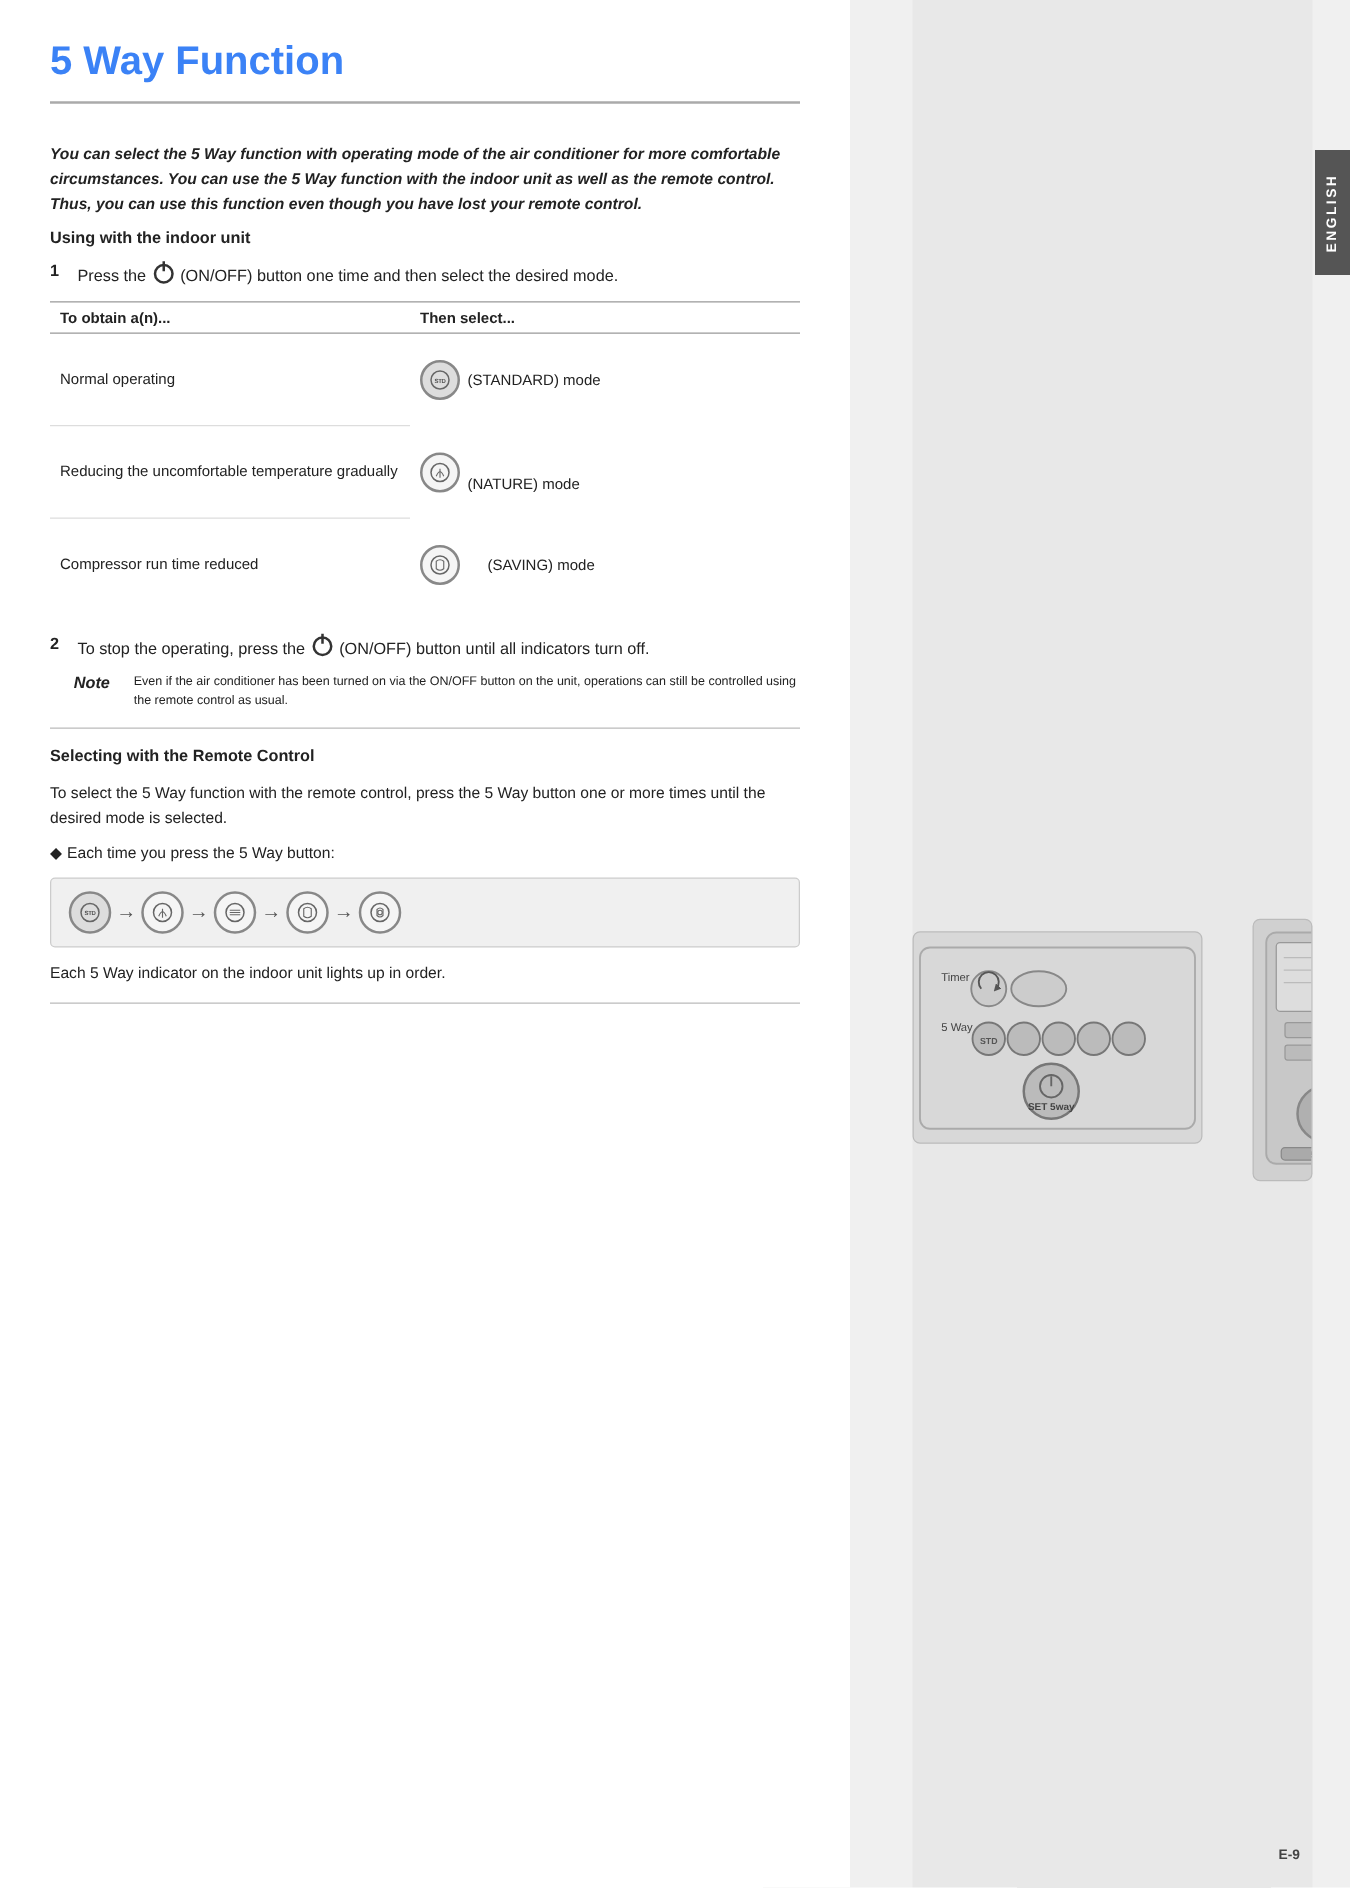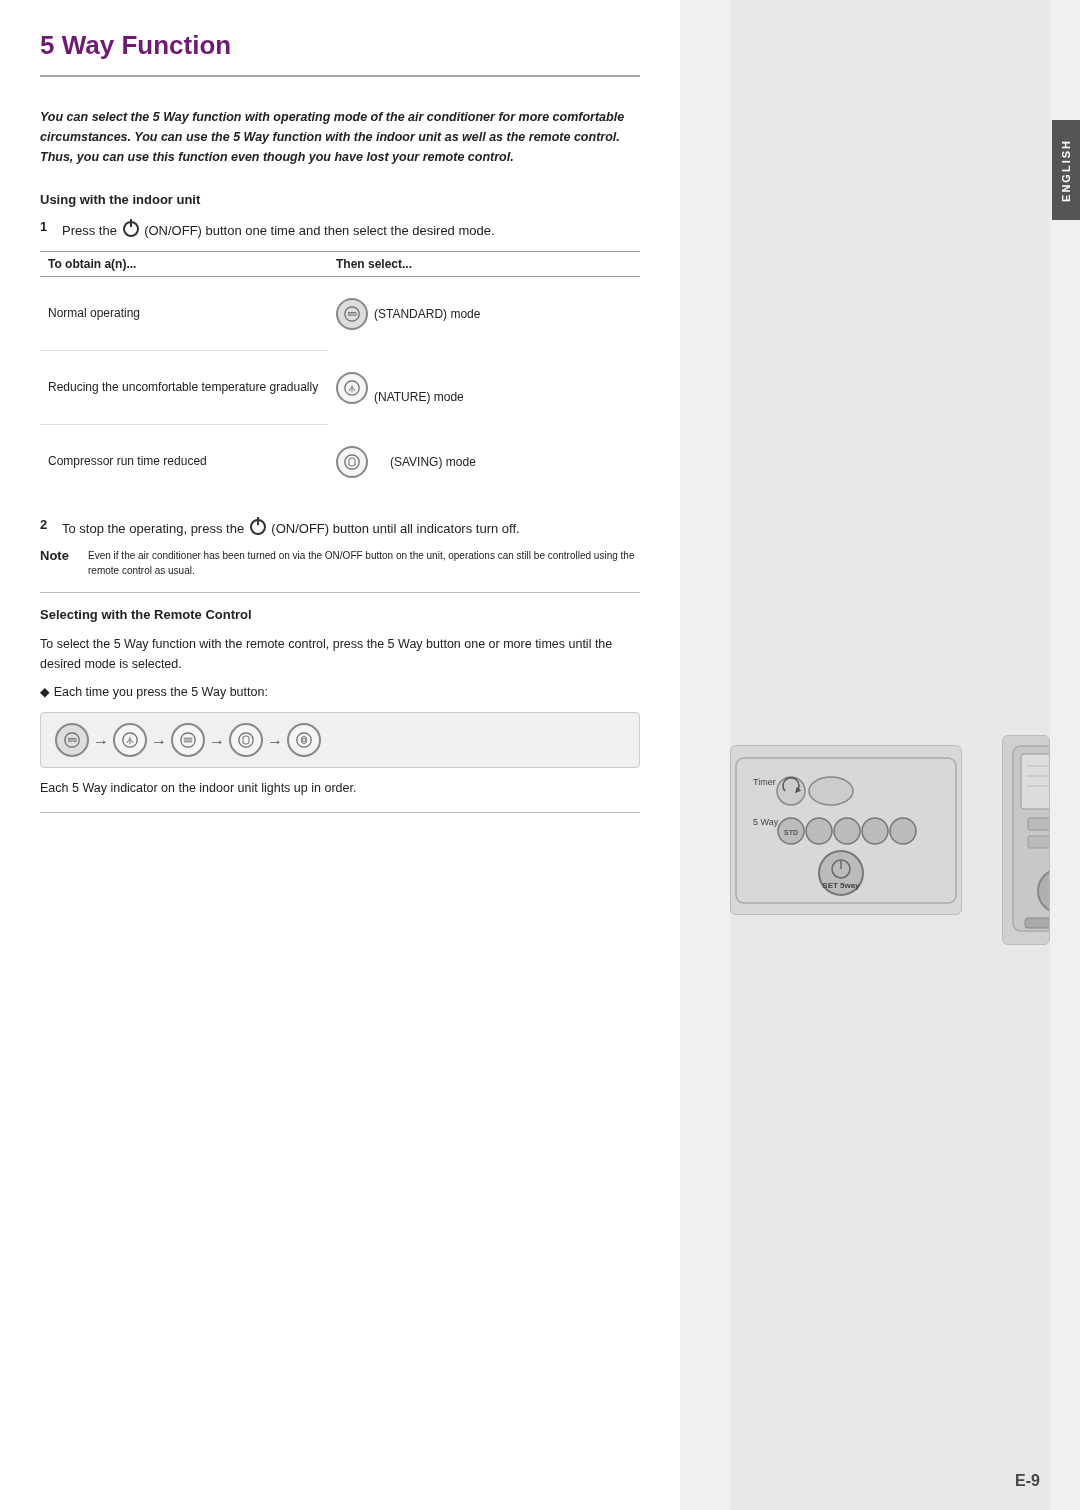--- a/index.html
+++ b/index.html
@@ -57,35 +57,35 @@
       height: 1510px;
       background: #e8e8e8;
       display: flex;
       align-items: center;
       padding-top: 150px;
       gap: 40px;
     }
 
     
     .page-title {
-      font-size: 26px;
-      font-weight: bold;
-      color: #701a75;
+      font-size: 32px;
+      font-weight: bold;
+      color: #3b82f6;
       border-bottom: 2px solid #aaa;
       padding-bottom: 14px;
       margin-bottom: 30px;
     }
 
     
     .intro-text {
       font-size: 12.5px;
       font-weight: bold;
       font-style: italic;
       line-height: 1.6;
-      margin-bottom: 25px;
+      margin-bottom: 9px;
       color: #222;
     }
 
     
     .section-heading {
       font-size: 13px;
       font-weight: bold;
       margin-bottom: 12px;
       margin-top: 4px;
     }
@@ -179,23 +179,25 @@
 
     
     .note-block {
       display: flex;
       gap: 10px;
       margin-top: 10px;
       margin-bottom: 14px;
       align-items: flex-start;
     }
     .note-label {
+      font-style: italic;
       font-weight: bold;
       font-size: 13px;
       min-width: 38px;
+      margin-left: 19px;
     }
     .note-text {
       font-size: 10px;
       line-height: 1.5;
     }
 
     
     .divider {
       border: none;
       border-top: 1.5px solid #bbb;
@@ -241,21 +243,21 @@
       border-radius: 6px;
       position: relative;
       overflow: hidden;
     }
 
     
     .page-number {
       position: absolute;
       bottom: 20px;
       right: 40px;
-      font-size: 16px;
+      font-size: 11px;
       color: #444;
       font-weight: bold;
     }
 
     
     .power-icon-inline {
       display: inline-flex;
       width: 16px;
       height: 16px;
       border: 2px solid #333;

